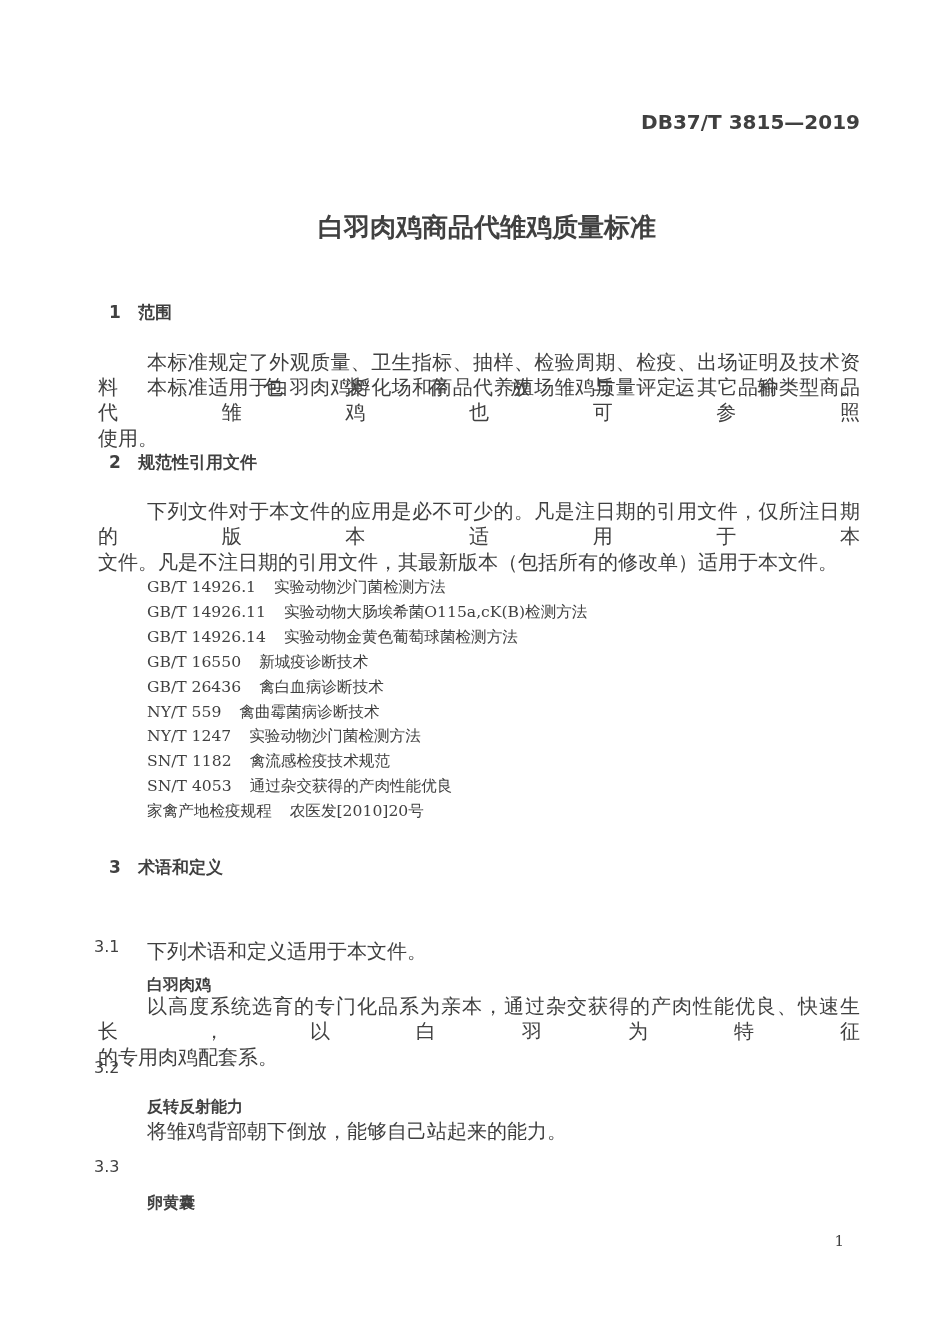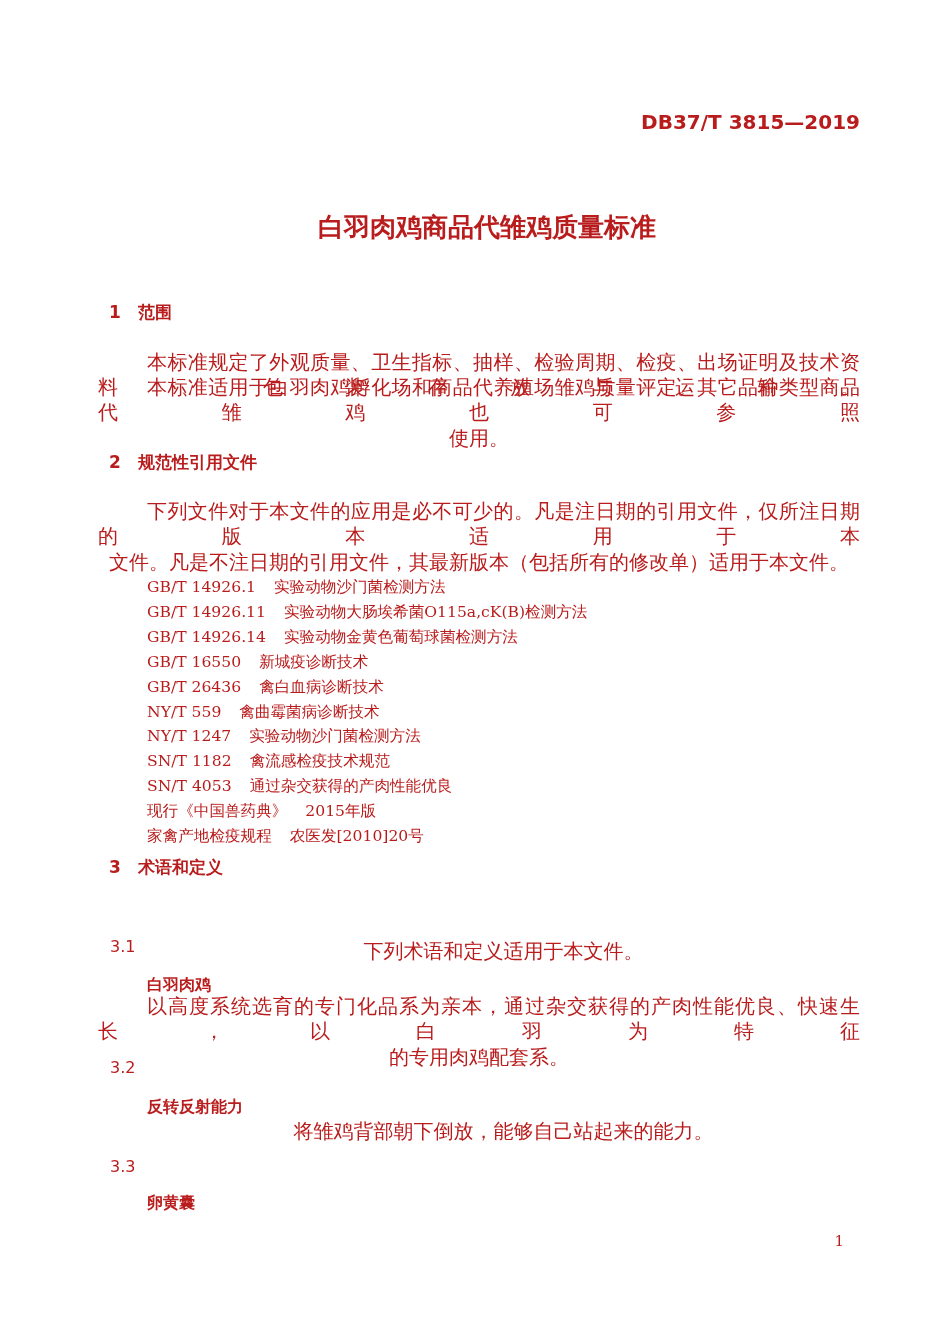--- a/index.html
+++ b/index.html
@@ -1,21 +1,21 @@
 <!DOCTYPE html>
 <html lang="zh"><head>
 <meta charset="utf-8">
 <style>
   html, body { margin: 0; padding: 0; background: #ffffff; }
   .page {
     position: relative;
     width: 950px;
     height: 1344px;
     background: #ffffff;
-    color: #b91c1c;
+    color: #404040;
     font-family: "DejaVu Serif", "Liberation Serif", serif;
     overflow: hidden;
   }
   .doc-code {
     position: absolute;
     top: 110px; left: 98px; width: 762px;
     text-align: right;
     font-family: "DejaVu Sans", "Liberation Sans", sans-serif;
     font-weight: 700;
     font-size: 20px;
@@ -40,36 +40,36 @@
     line-height: 20px;
     white-space: nowrap;
   }
   .sec-num { display: inline-block; min-width: 29px; }
   .para {
     position: absolute;
     left: 98px; width: 762px;
     font-size: 20px;
     line-height: 25.4px;
   }
-  .line { text-align: center; }
+  .line { text-align: left; }
   .line.indent { text-indent: 49px; }
   .line.full { text-align: justify; text-align-last: justify; }
   .ref-list {
     position: absolute;
     left: 98px; width: 762px;
     padding-left: 49px;
     box-sizing: border-box;
     font-size: 15.6px;
     line-height: 24.9px;
     margin-top: 26px;
   }
   .ref-code { margin-right: 18px; white-space: nowrap; }
   .term-num {
     position: absolute;
-    left: 110px;
+    left: 94px;
     font-family: "DejaVu Sans", "Liberation Sans", sans-serif;
     font-weight: 400;
     font-size: 16px;
     line-height: 19px;
   }
   .term-name {
     position: absolute;
     left: 147px;
     font-family: "DejaVu Sans", "Liberation Sans", sans-serif;
     font-weight: 700;
@@ -117,21 +117,20 @@
   <div class="ref-list" style="top:549px">
     <div class="ref-line"><span class="ref-code">GB/T 14926.1</span><span class="ref-title">实验动物沙门菌检测方法</span></div>
     <div class="ref-line"><span class="ref-code">GB/T 14926.11</span><span class="ref-title">实验动物大肠埃希菌O115a,cK(B)检测方法</span></div>
     <div class="ref-line"><span class="ref-code">GB/T 14926.14</span><span class="ref-title">实验动物金黄色葡萄球菌检测方法</span></div>
     <div class="ref-line"><span class="ref-code">GB/T 16550</span><span class="ref-title">新城疫诊断技术</span></div>
     <div class="ref-line"><span class="ref-code">GB/T 26436</span><span class="ref-title">禽白血病诊断技术</span></div>
     <div class="ref-line"><span class="ref-code">NY/T 559</span><span class="ref-title">禽曲霉菌病诊断技术</span></div>
     <div class="ref-line"><span class="ref-code">NY/T 1247</span><span class="ref-title">实验动物沙门菌检测方法</span></div>
     <div class="ref-line"><span class="ref-code">SN/T 1182</span><span class="ref-title">禽流感检疫技术规范</span></div>
     <div class="ref-line"><span class="ref-code">SN/T 4053</span><span class="ref-title">通过杂交获得的产肉性能优良</span></div>
-    <div class="ref-line"><span class="ref-code">现行《中国兽药典》</span><span class="ref-title">2015年版</span></div>
     <div class="ref-line"><span class="ref-code">家禽产地检疫规程</span><span class="ref-title">农医发[2010]20号</span></div>
   </div>
 
   <div class="sec-heading" style="top:857px">
     <span class="sec-num">3</span><span>术语和定义</span>
   </div>
   <div class="para" style="top:939px">
     <div class="line indent">下列术语和定义适用于本文件。</div>
   </div>
 

